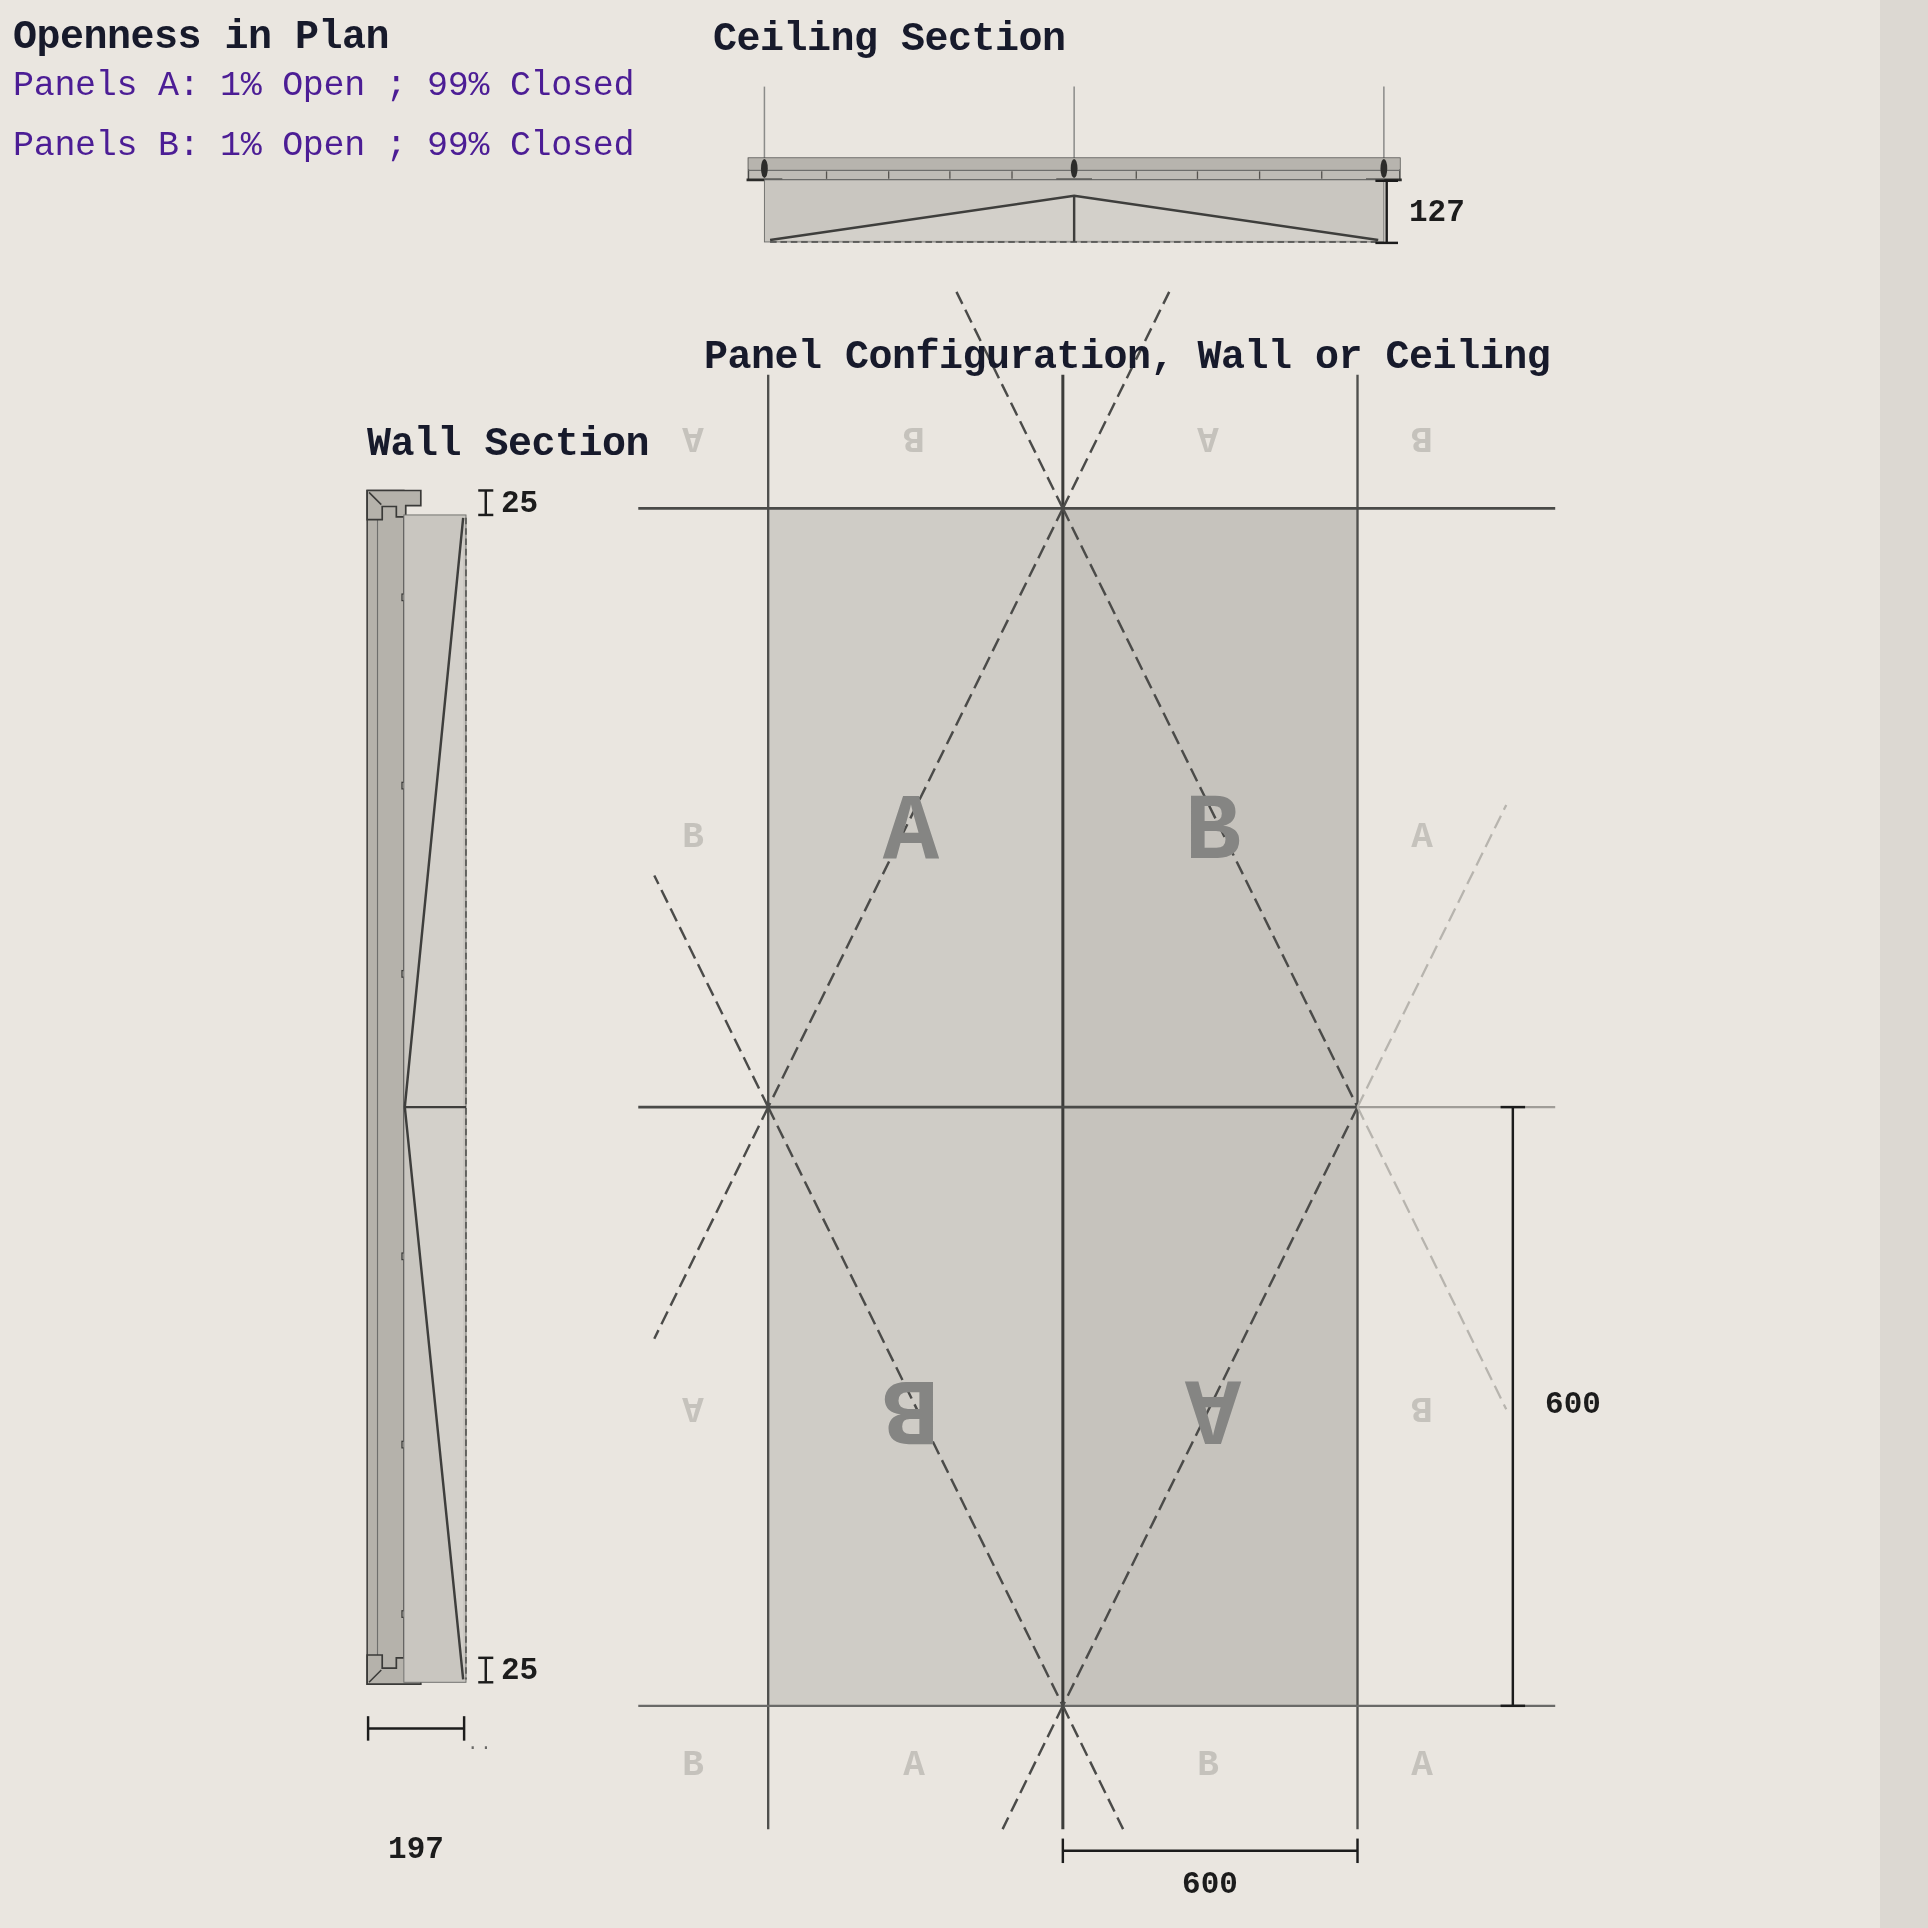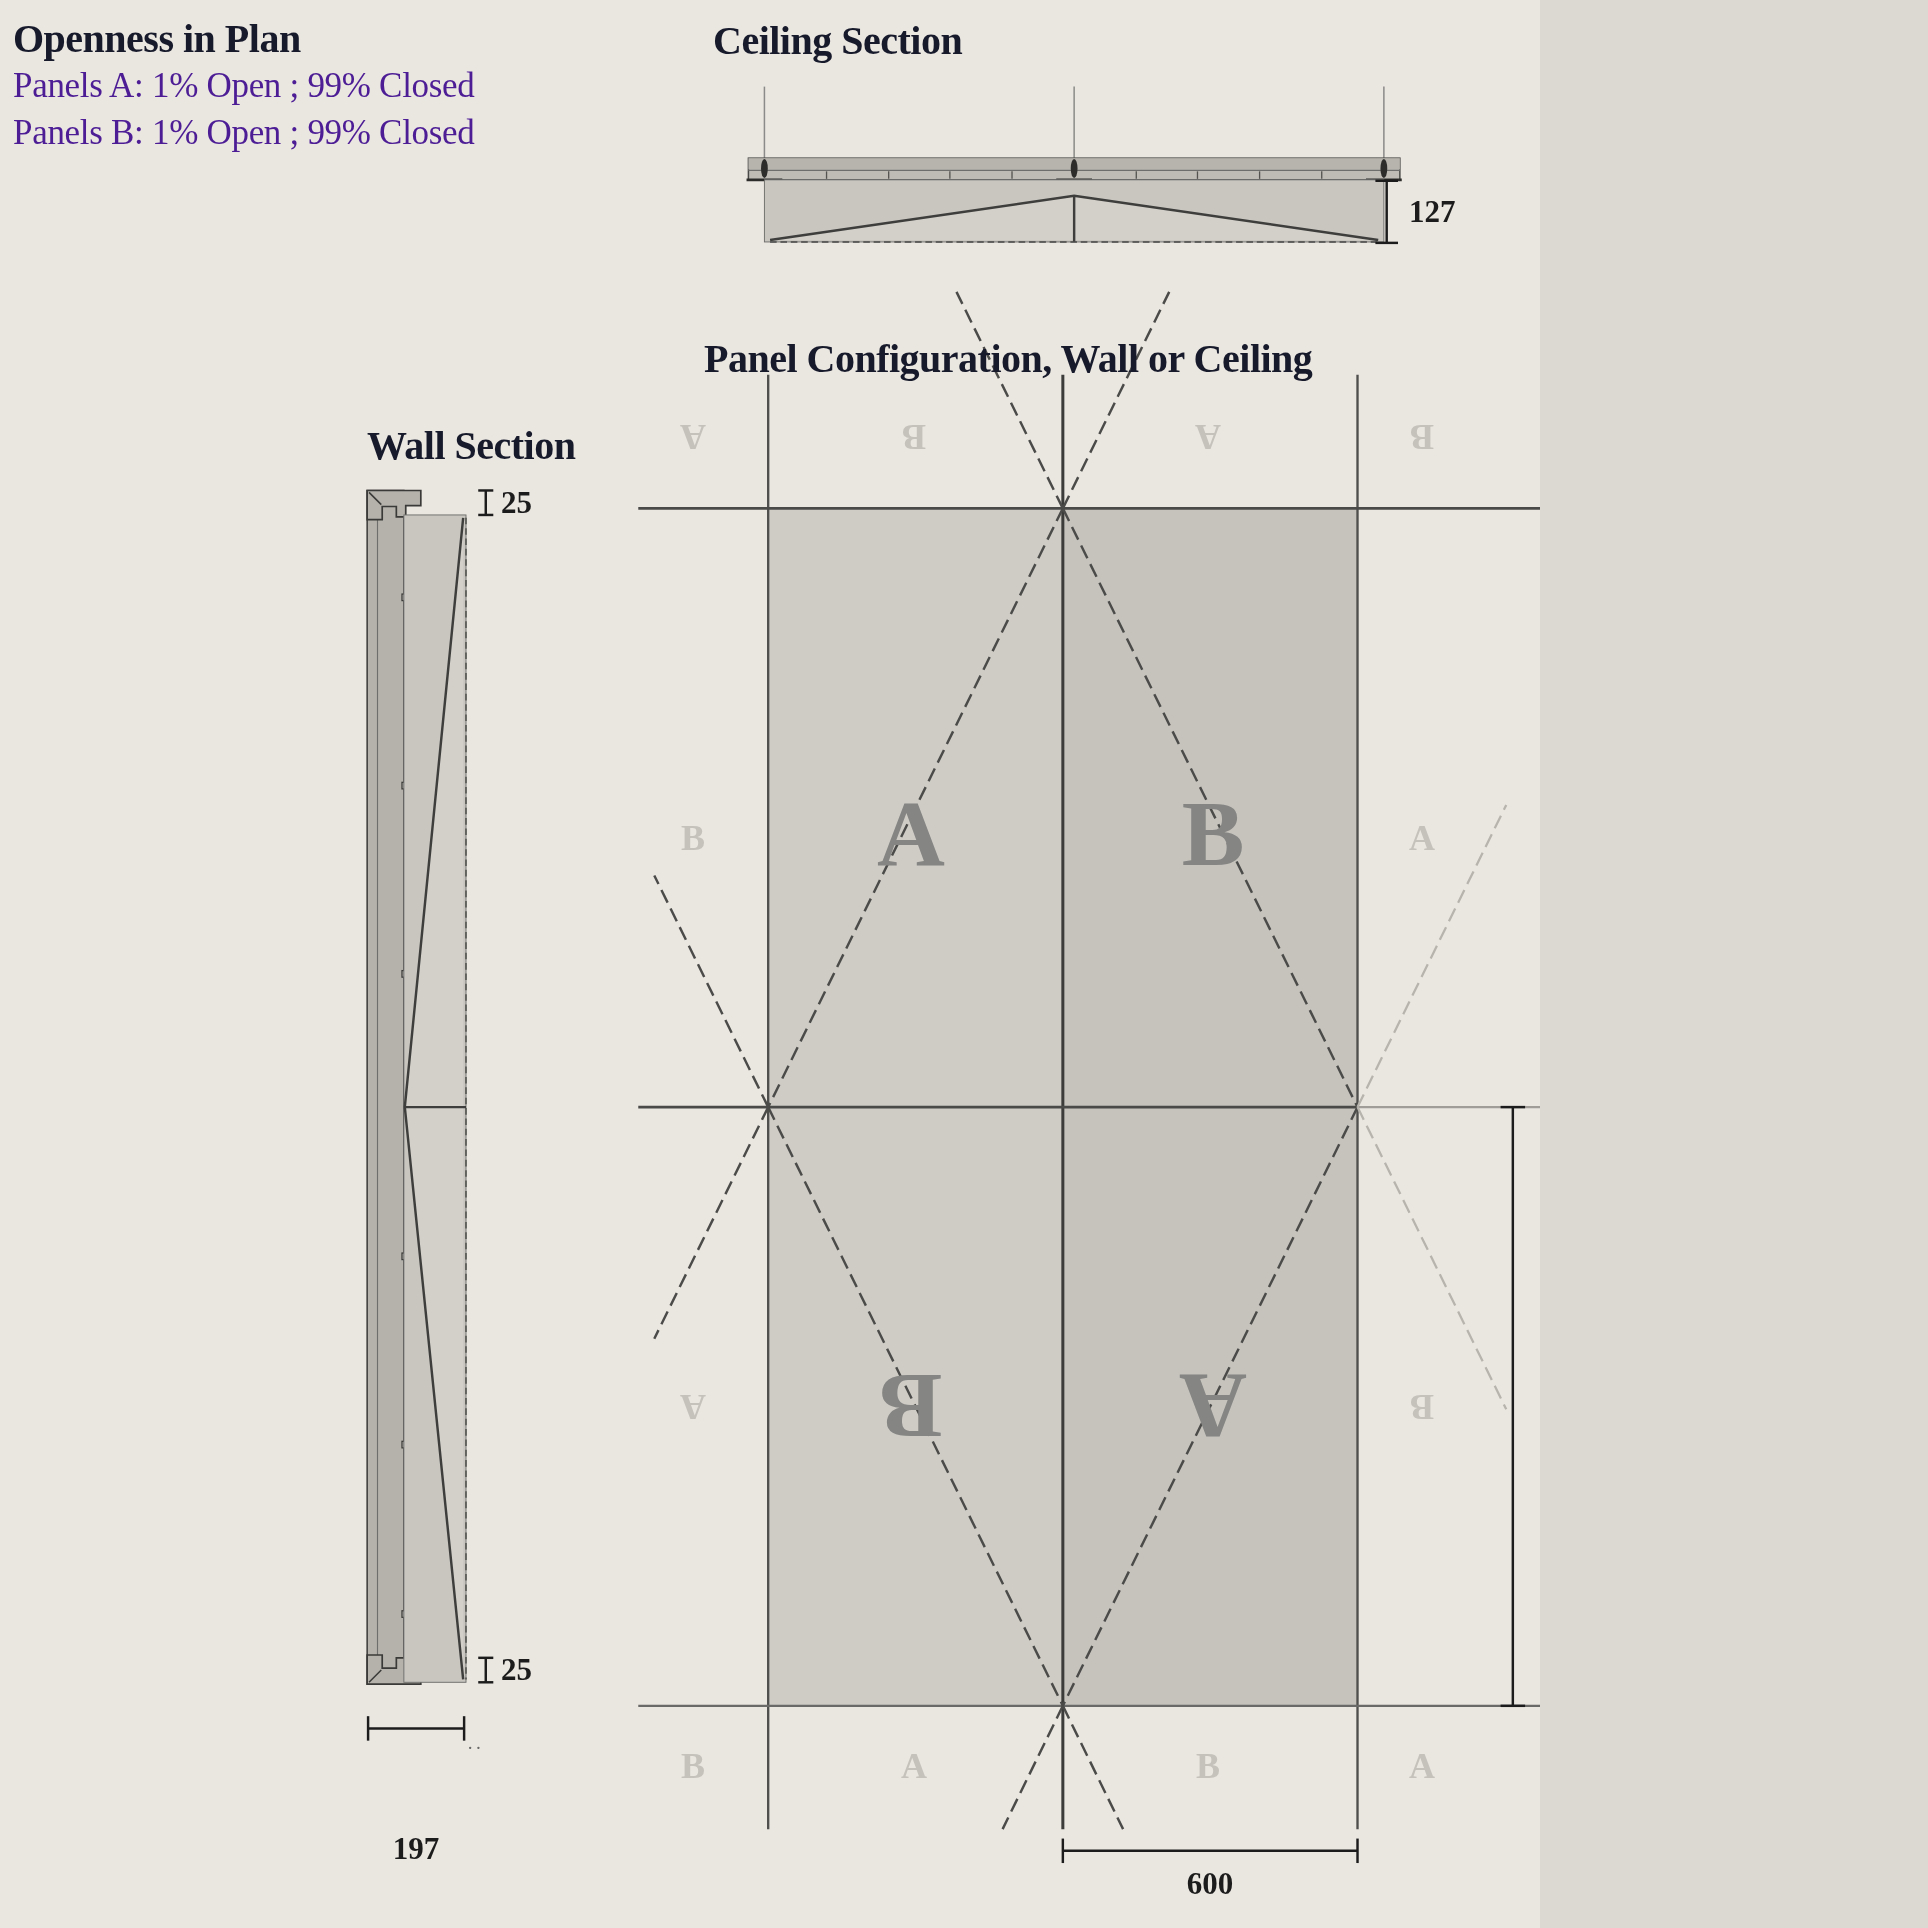--- a/index.html
+++ b/index.html
@@ -1,19 +1,19 @@
 <!DOCTYPE html>
 <html style="font-size:15px"><head>
 <meta charset="utf-8">
 <style>
   html,body{margin:0;padding:0;background:#dcd8d2;}
   .canvas{
-    position:relative;width:1540px;height:1928px;overflow:hidden;
+    position:relative;width:1880px;height:1928px;overflow:hidden;
     background:#eae6e0;
-    font-family:Liberation Serif, serif;
+    font-family:Liberation Mono, monospace;
     color:#1a1c2b;
   }
   svg.drawing{position:absolute;left:0;top:0;}
   .txt{position:absolute;white-space:nowrap;}
   .h1{font-size:40px;font-weight:bold;color:#171a2b;letter-spacing:-0.5px;}
   .body-line{font-size:35px;font-weight:400;color:#4c1d95;letter-spacing:-0.3px;}
   .dim{font-size:31px;font-weight:bold;color:#1c1c1c;transform:translate(-50%,-50%);}
   .dim-left{font-size:31px;font-weight:bold;color:#1c1c1c;transform:translate(0,-50%);text-align:right;}
   .dots{font-size:19px;color:#6a6a68;transform:translate(0,-50%);letter-spacing:1.9px;}
   .pc-letter{position:absolute;transform:translate(-50%,-50%);font-weight:bold;line-height:1;}
@@ -181,21 +181,21 @@
       <g stroke="#1c1c1c" stroke-width="2.6">
         <path d="M391,1836 H493"></path>
         <path d="M391,1823 V1849"></path>
         <path d="M493,1823 V1849"></path>
       </g>
     </g>
   </svg>
 
   <div class="txt h1" style="left:13px;top:15px;">Openness in Plan</div>
   <div class="txt body-line" style="left:13px;top:66px;">Panels A: 1% Open ; 99% Closed</div>
-  <div class="txt body-line" style="left:13px;top:113px;">Panels B: 1% Open ; 99% Closed</div>
+  <div class="txt body-line" style="left:13px;top:126px;">Panels B: 1% Open ; 99% Closed</div>
 
   <div class="txt h1" style="left:713px;top:17px;">Ceiling Section</div>
   <div class="txt dim-left" style="left:1409px;top:212px;">127</div>
 
   <div class="txt h1" style="left:367px;top:422px;">Wall Section</div>
   <div class="txt dim-left" style="left:501px;top:503px;">25</div>
   <div class="txt dim-left" style="left:501px;top:1670px;">25</div>
   <div class="txt dim" style="left:416px;top:1849px;">197</div>
   <div class="txt dots" style="left:467px;top:1748px;">··</div>
 

